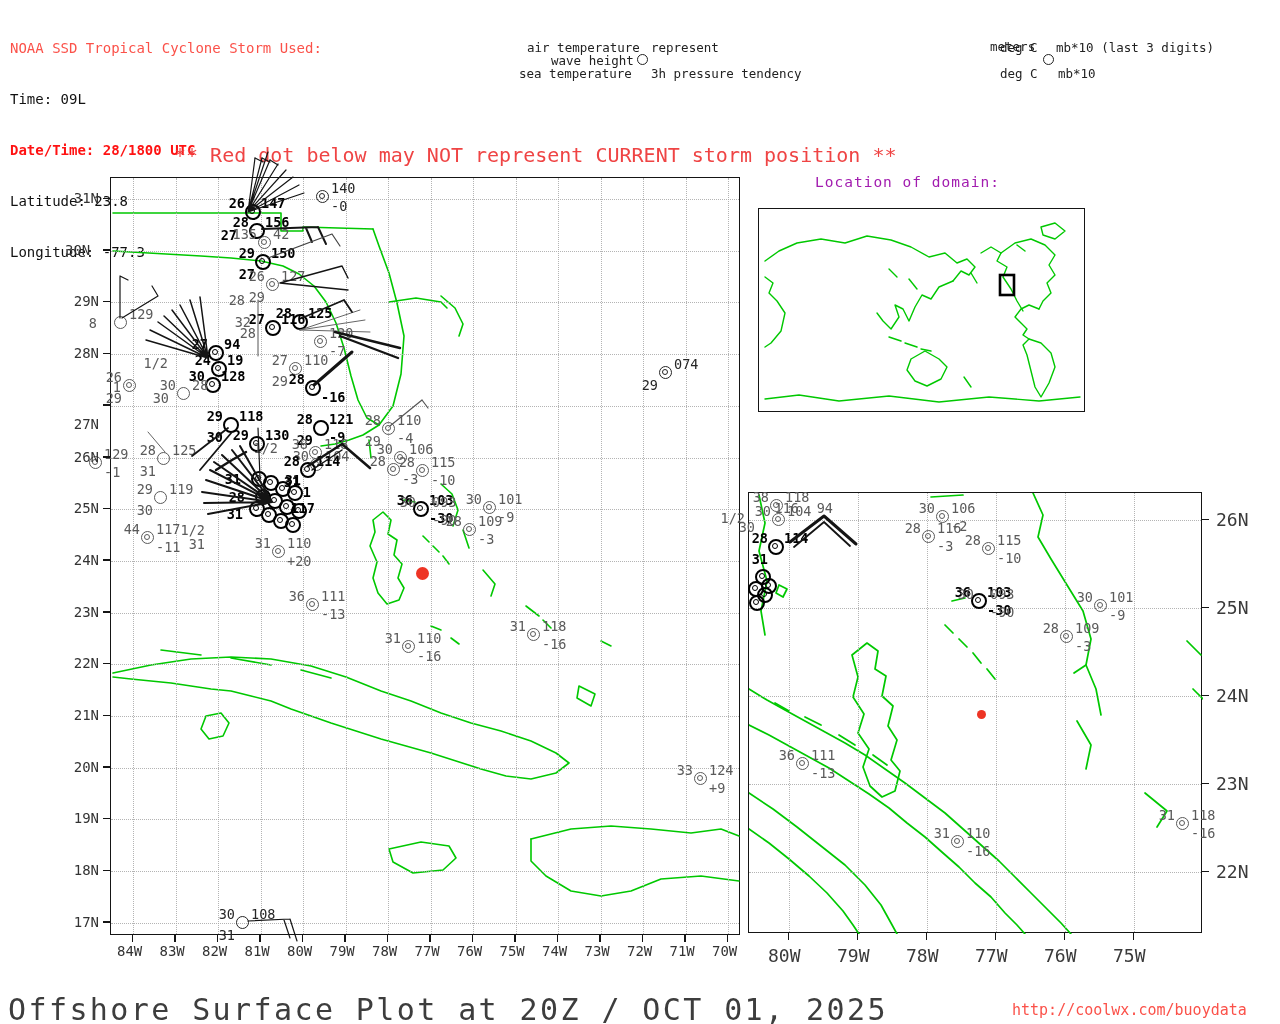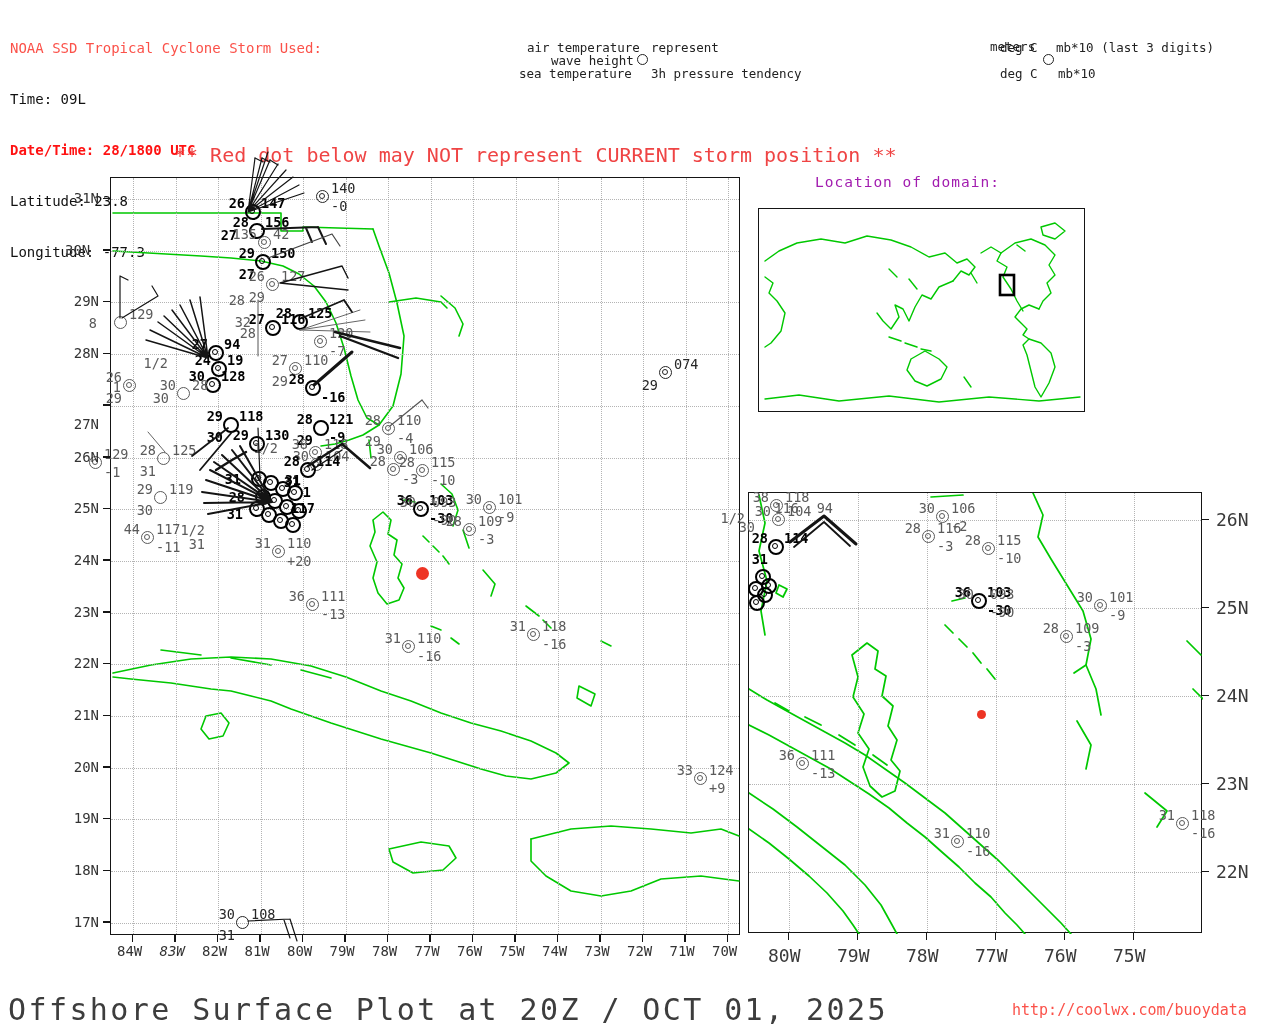--- a/index.html
+++ b/index.html
@@ -721,21 +721,21 @@
       <path d="M794,547 L824,522 L850,546" stroke-width="1.8"></path>
     </g>
   </svg>
 
   <div class="abs ftitle" style="left:8px;top:992px;">Offshore Surface Plot at 20Z / OCT 01, 2025</div>
   <div class="abs furl" style="left:1012px;top:1001px;">http://coolwx.com/buoydata</div>
 
 <div class="tick" style="left: 131.5px; top: 935px; width: 1.5px; height: 7px;"></div>
     <div class="lab" style="left: 117px; top: 943px;">84W</div>
     <div class="tick" style="left: 174px; top: 935px; width: 1.5px; height: 7px;"></div>
-    <div class="lab" style="left: 159.5px; top: 943px; font-style: italic;">83W</div>
+    <div class="lab" style="left: 159.5px; top: 943px;">83W</div>
     <div class="tick" style="left: 216.5px; top: 935px; width: 1.5px; height: 7px;"></div>
     <div class="lab" style="left: 202px; top: 943px;">82W</div>
     <div class="tick" style="left: 259px; top: 935px; width: 1.5px; height: 7px;"></div>
     <div class="lab" style="left: 244.5px; top: 943px;">81W</div>
     <div class="tick" style="left: 301.5px; top: 935px; width: 1.5px; height: 7px;"></div>
     <div class="lab" style="left: 287px; top: 943px;">80W</div>
     <div class="tick" style="left: 344px; top: 935px; width: 1.5px; height: 7px;"></div>
     <div class="lab" style="left: 329.5px; top: 943px;">79W</div>
     <div class="tick" style="left: 386.5px; top: 935px; width: 1.5px; height: 7px;"></div>
     <div class="lab" style="left: 372px; top: 943px;">78W</div>

